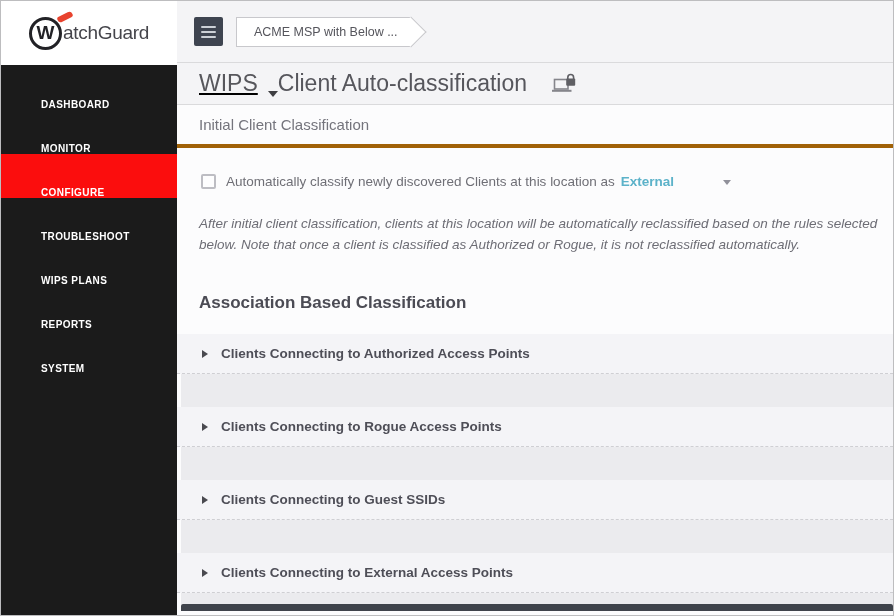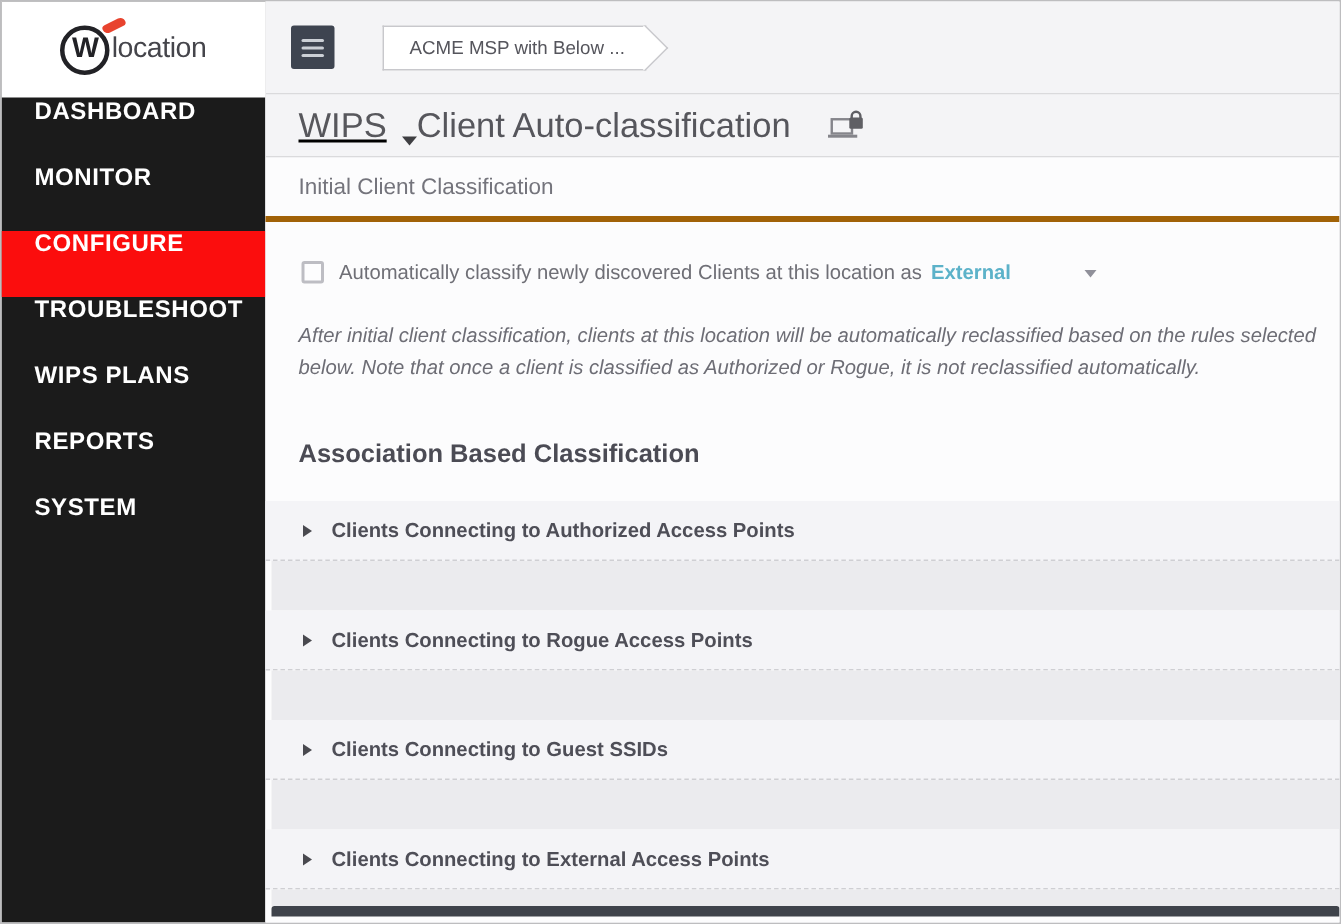--- a/index.html
+++ b/index.html
@@ -26,32 +26,32 @@
   }
   .logo-swoosh {
     position:absolute; left:28px; top:-3px; width:16px; height:6px;
     background:#e8432e; border-radius:4px 6px 4px 6px;
     transform:rotate(-26deg); z-index:2;
   }
   .logo-text { font-size:19px; color:#45454b; margin-left:1px; letter-spacing:-0.3px; }
 
   .nav { padding-top:1px; }
   .nav-item {
-    height:44px; display:flex; align-items:flex-start; padding-left:22px;
-    color:#ffffff; font-size:16px; font-weight:bold; letter-spacing:0.4px;
+    height:44px; display:flex; align-items:flex-end; padding-left:40px;
+    color:#ffffff; font-size:10px; font-weight:bold; letter-spacing:0.4px;
     cursor:pointer;
   }
   .nav-item.active { background:#fb0d0d; }
 
   
   .main { flex:1; display:flex; flex-direction:column; background:#fcfcfd; min-width:0; }
 
   .topbar {
     height:62px; flex:0 0 62px; background:#f4f4f6; border-bottom:1px solid #dadadc;
-    display:flex; align-items:center; padding-left:17px;gap:19px;
+    display:flex; align-items:center; padding-left:17px;
   }
   .hamburger {
     width:29px; height:29px; background:#3e4450; border:none; border-radius:2px;
     display:flex; flex-direction:column; align-items:center; justify-content:center;
     gap:3px; cursor:pointer;
   }
   .hamburger span { display:block; width:15px; height:2px; background:#ccd0d6; border-radius:1px; }
   .crumb {
     position:relative; margin-left:13px; height:30px; background:#ffffff;
     border:1px solid #c8c8cc; border-right:none;
@@ -124,21 +124,21 @@
 </head>
 <body>
 
 <div class="screen">
 
   <aside class="sidebar">
     <div class="logo-box">
       <div class="logo-lockup">
         <span class="logo-swoosh"></span>
         <span class="logo-circle">W</span>
-        <span class="logo-text">location</span>
+        <span class="logo-text">atchGuard</span>
       </div>
     </div>
     <nav class="nav">
       <div class="nav-item">
           <span>DASHBOARD</span>
         </div>
       <div class="nav-item">
           <span>MONITOR</span>
         </div>
       <div class="nav-item active">

